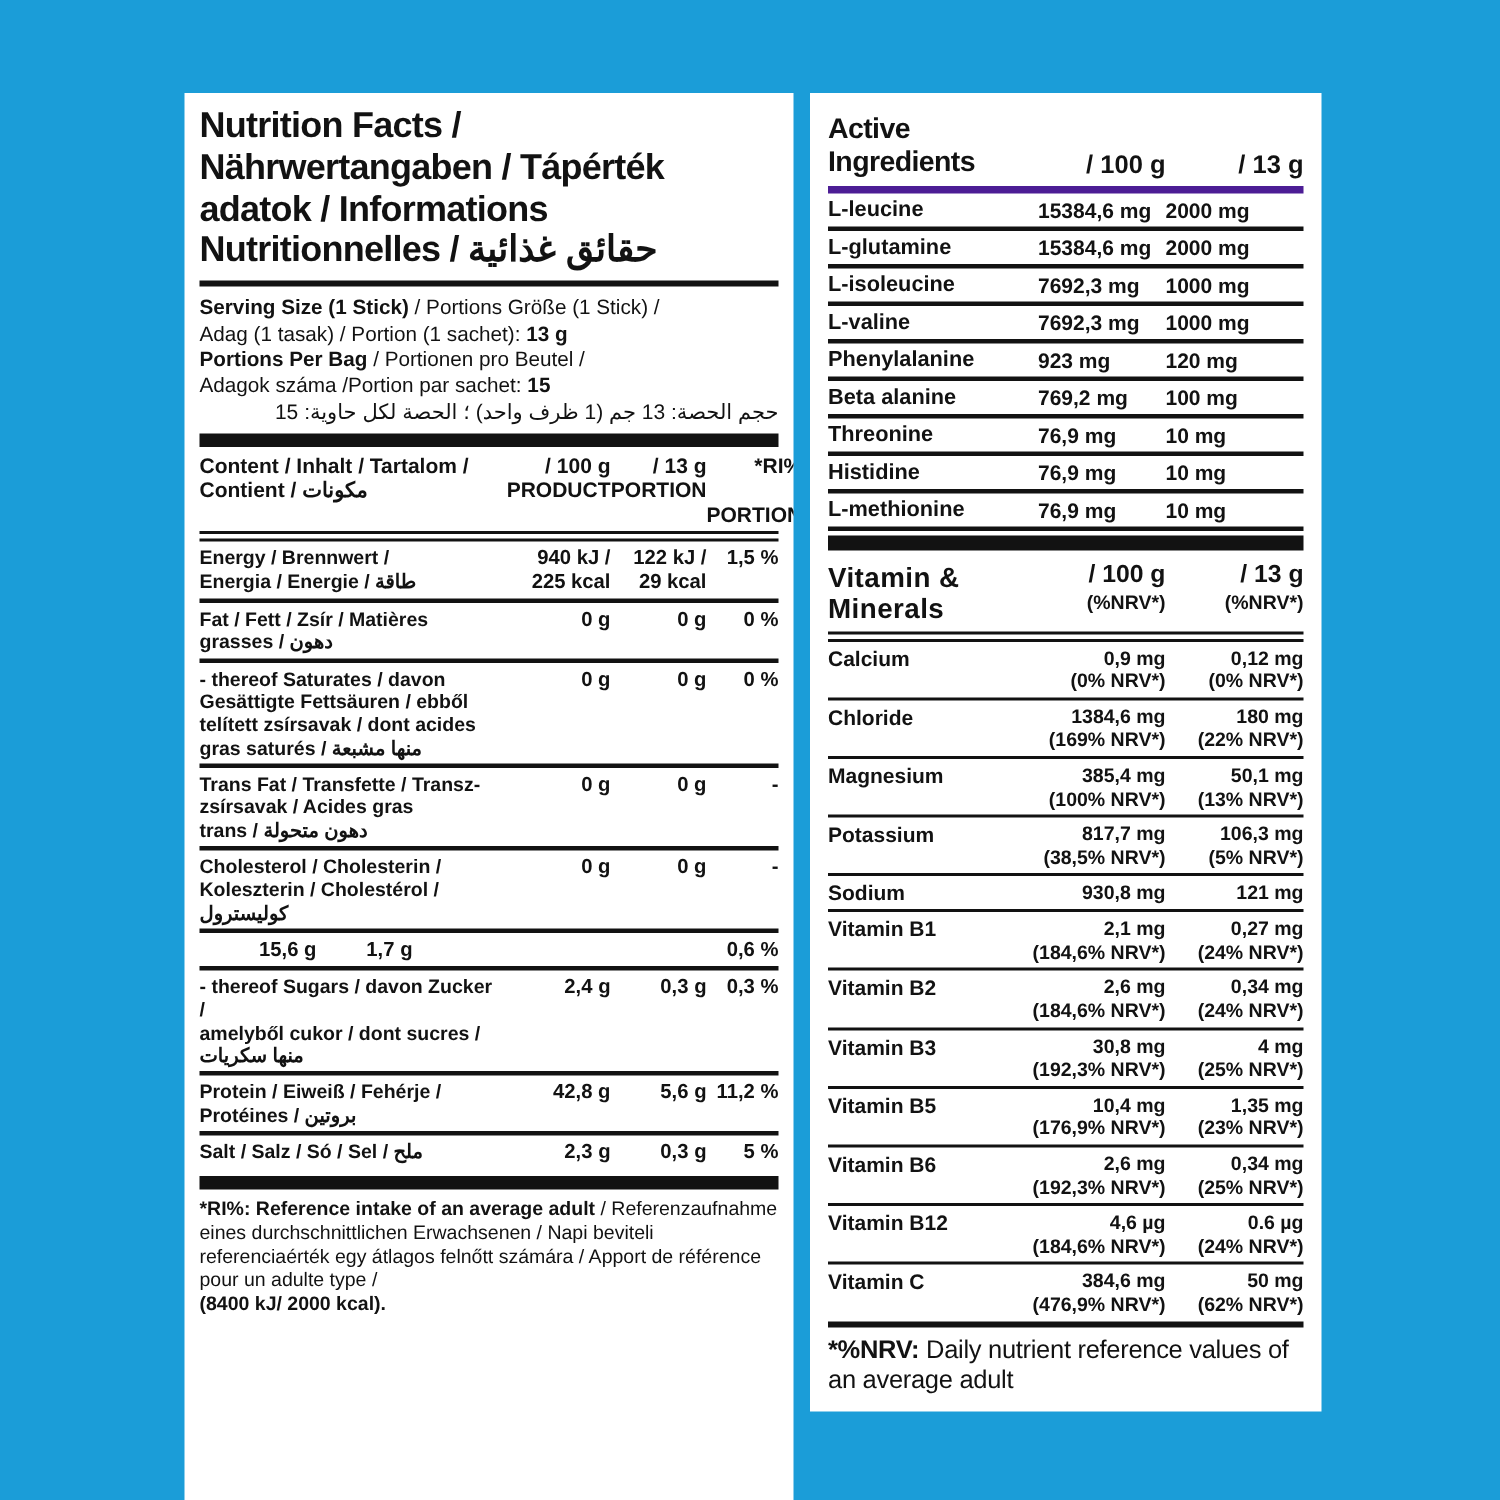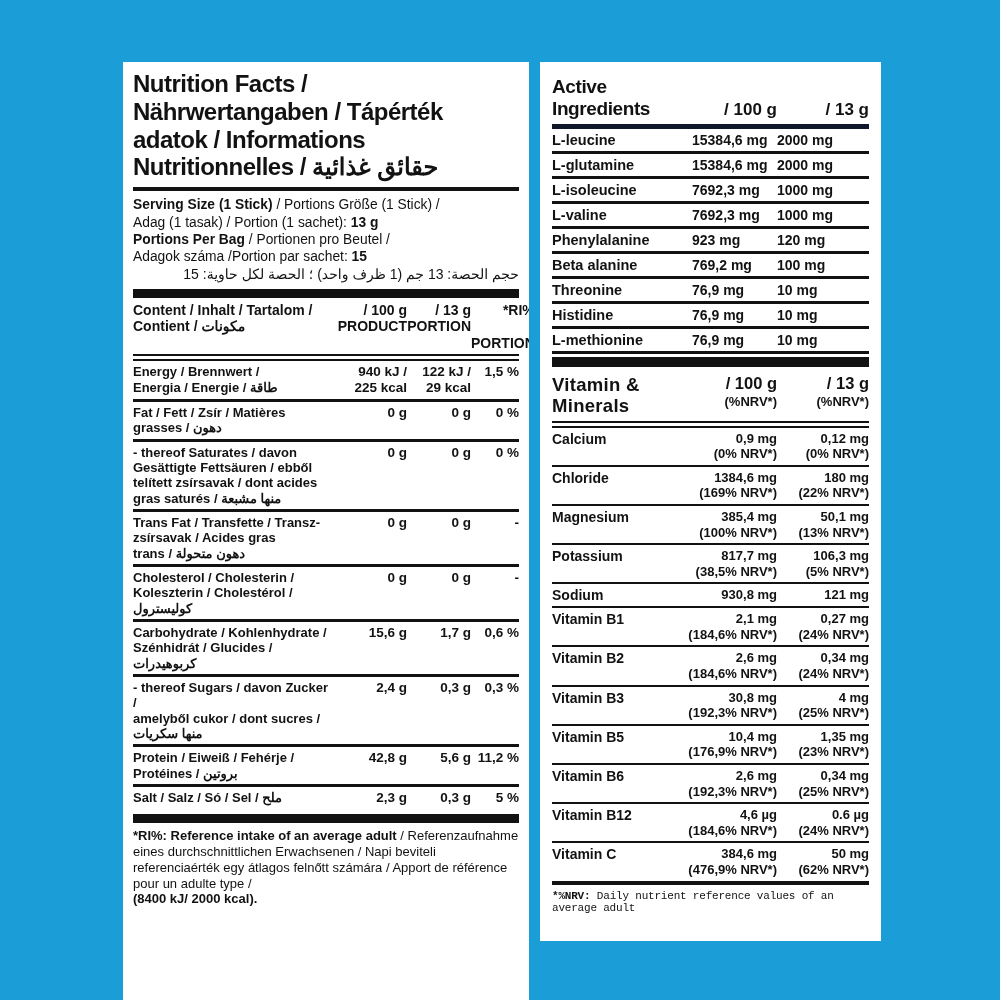--- a/index.html
+++ b/index.html
@@ -23,42 +23,42 @@
   .cell-name{flex:0 0 196px;font-weight:700;font-size:13px;line-height:1.18;white-space:pre-line;}
   .cell-v{font-weight:700;font-size:13.5px;line-height:1.18;white-space:pre-line;text-align:right;}
   .cell-100{flex:0 0 78px;}
   .cell-13{flex:0 0 64px;}
   .cell-ri{flex:1;}
 
   .footnote{font-size:13px;line-height:1.22;margin-top:5px;}
   .footnote .b{font-weight:700;}
   .footnote .tail{display:block;font-weight:700;}
 
-  .r-head{display:flex;align-items:flex-end;padding:6px 0 4px;border-bottom:5px solid #0f172a;font-weight:700;}
+  .r-head{display:flex;align-items:flex-end;padding:6px 0 4px;border-bottom:5px solid #4c1d95;font-weight:700;}
   .r-head .r-title{flex:0 0 140px;font-size:19px;letter-spacing:-0.4px;}
   .r-head .r-col{font-size:17px;text-align:right;}
   .r-col-100{flex:1;}
   .r-col-13{flex:0 0 92px;}
   .a-row{display:flex;align-items:center;padding:3px 0;border-bottom:3px solid #121212;font-weight:700;}
   .a-row .a-name{flex:0 0 140px;font-size:14.5px;}
   .a-row .a-v{font-size:14px;text-align:left;}
   .thick-bar2{height:10px;background:#121212;margin-top:3px;}
 
   .v-head{display:flex;align-items:flex-start;padding:7px 0 4px;border-bottom:7px double #121212;font-weight:700;}
   .v-head .v-title{flex:0 0 130px;font-size:18.5px;line-height:1.15;letter-spacing:0.3px;white-space:pre-line;}
   .v-head .v-col{text-align:right;line-height:1.2;}
   .v-head .top{display:block;font-size:16.5px;}
   .v-head .sub{display:block;font-size:13px;}
   .v-row{display:flex;align-items:flex-start;padding:3px 0;font-weight:700;}
   .v-row + .v-row{border-top:2.5px solid #121212;}
   .v-row .v-name{flex:0 0 110px;font-size:14px;}
   .v-row .v-v{font-size:13px;line-height:1.2;text-align:right;white-space:pre-line;}
   .v-col-100{flex:1;}
   .v-col-13{flex:0 0 92px;}
-  .nrv-footnote{border-top:4.5px solid #121212;margin-top:0;padding-top:5px;font-size:11px;letter-spacing:-0.2px;font-family:Liberation Mono, monospace;}
+  .nrv-footnote{border-top:4.5px solid #121212;margin-top:0;padding-top:5px;font-size:17px;letter-spacing:-0.2px;}
   .nrv-footnote .b{font-weight:700;}
 </style>
 </head>
 <body>
 
 <div class="panel" id="left-panel">
   <div class="nf-title">Nutrition Facts /
 Nährwertangaben / Tápérték
 adatok / Informations
 Nutritionnelles / حقائق غذائية</div>
@@ -118,23 +118,20 @@
     </div>
     <div class="t-row">
       <div class="cell-name">Cholesterol / Cholesterin /
 Koleszterin / Cholestérol /
 كوليسترول</div>
       <div class="cell-v cell-100">0 g</div>
       <div class="cell-v cell-13">0 g</div>
       <div class="cell-v cell-ri">-</div>
     </div>
     <div class="t-row">
-      <div class="cell-name">Carbohydrate / Kohlenhydrate /
-Szénhidrát / Glucides /
-كربوهيدرات</div>
       <div class="cell-v cell-100">15,6 g</div>
       <div class="cell-v cell-13">1,7 g</div>
       <div class="cell-v cell-ri">0,6 %</div>
     </div>
     <div class="t-row">
       <div class="cell-name">- thereof Sugars / davon Zucker /
 amelyből cukor / dont sucres /
 منها سكريات</div>
       <div class="cell-v cell-100">2,4 g</div>
       <div class="cell-v cell-13">0,3 g</div>

